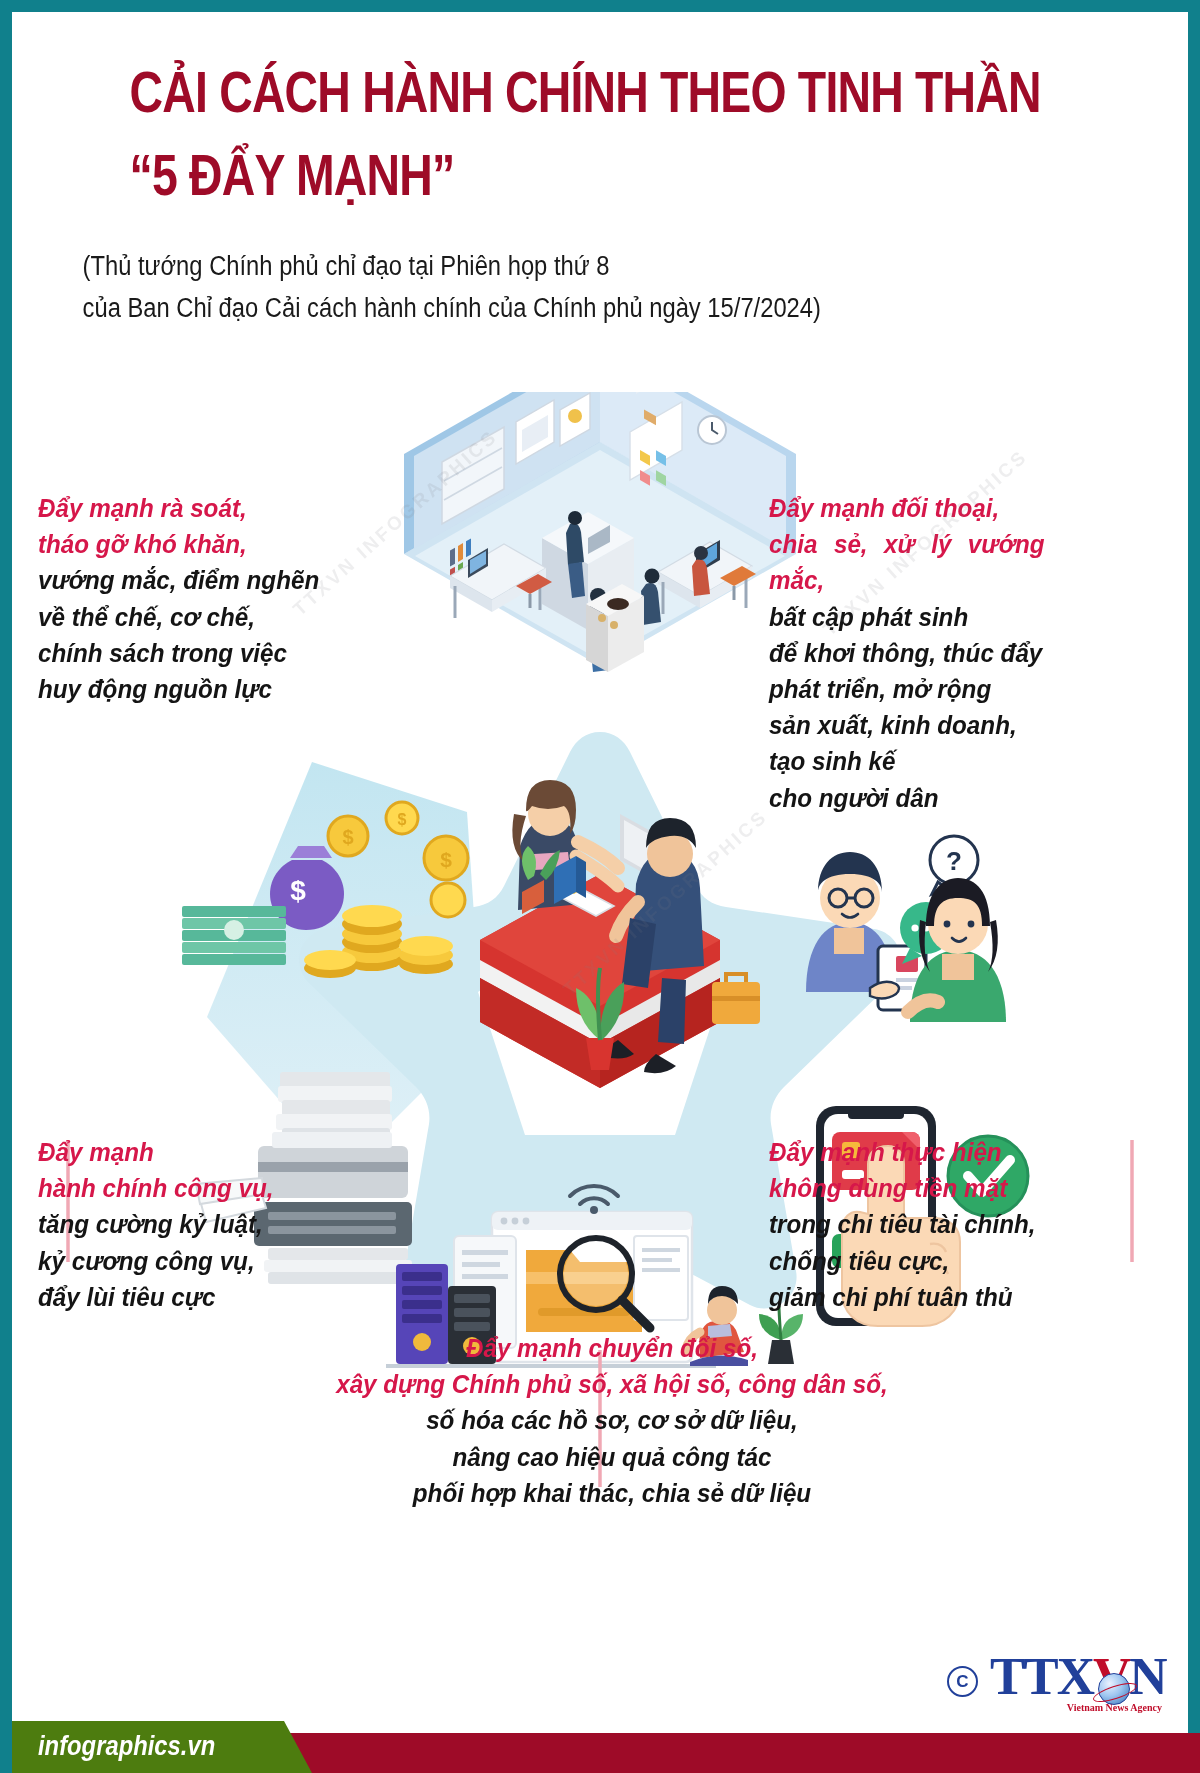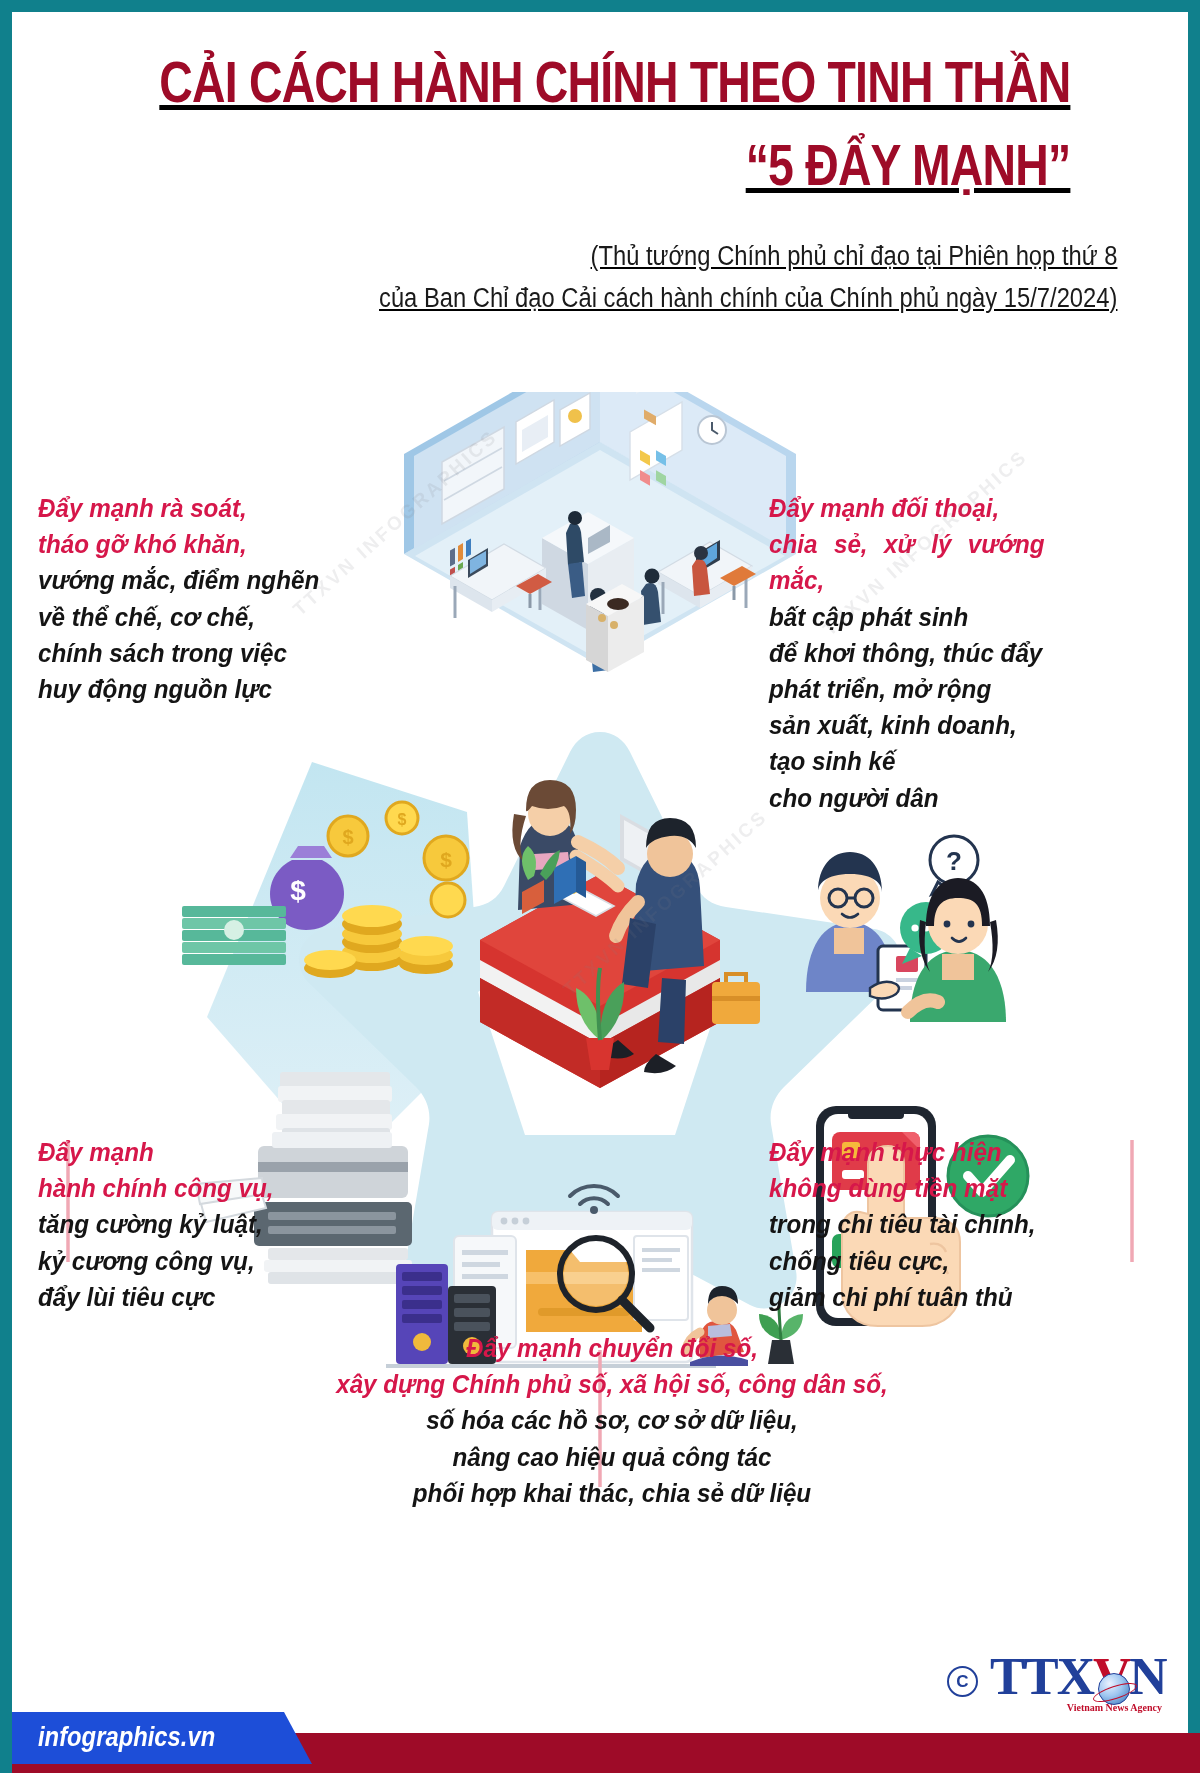--- a/index.html
+++ b/index.html
@@ -15,23 +15,22 @@
     box-sizing:border-box;
     background:#fff;
     border-left:12px solid #10808c;
     border-top:12px solid #10808c;
     border-right:12px solid #10808c;
     border-bottom:0;
   }
 
   
   .header{
-    position:absolute;left:0;right:0;top:40px;
-    text-align:right;
-    text-decoration:underline;
+    position:absolute;left:0;right:0;top:50px;
+    text-align:left;
   }
   .title-l1{
     color:#9e0b28;
     font-weight:bold;
     font-size:58px;
     line-height:1.05;
     letter-spacing:-1px;
     transform:scaleX(0.80);
     transform-origin:center center;
     white-space:nowrap;
@@ -89,22 +88,22 @@
 
   
   .footer{
     position:absolute;left:0;bottom:0;width:1200px;height:52px;
   }
   .footer-bar{
     position:absolute;left:0;bottom:0;width:1200px;height:40px;
     background:#9e0b28;
   }
   .footer-tab{
-    position:absolute;left:0;bottom:0;width:300px;height:61px;
-    background:#1d4ed8;
+    position:absolute;left:0;bottom:0;width:300px;height:52px;
+    background:#4d7c0f;
     clip-path:polygon(0 0,272px 0,300px 52px,0 52px);
   }
   .footer-tab span{
     position:absolute;left:26px;top:9px;
     color:#ffffff;font-size:28px;font-weight:bold;font-style:italic;
     transform:scaleX(0.85);transform-origin:left top;
     white-space:nowrap;
   }
   .ttxvn{
     position:absolute;right:26px;bottom:60px;

